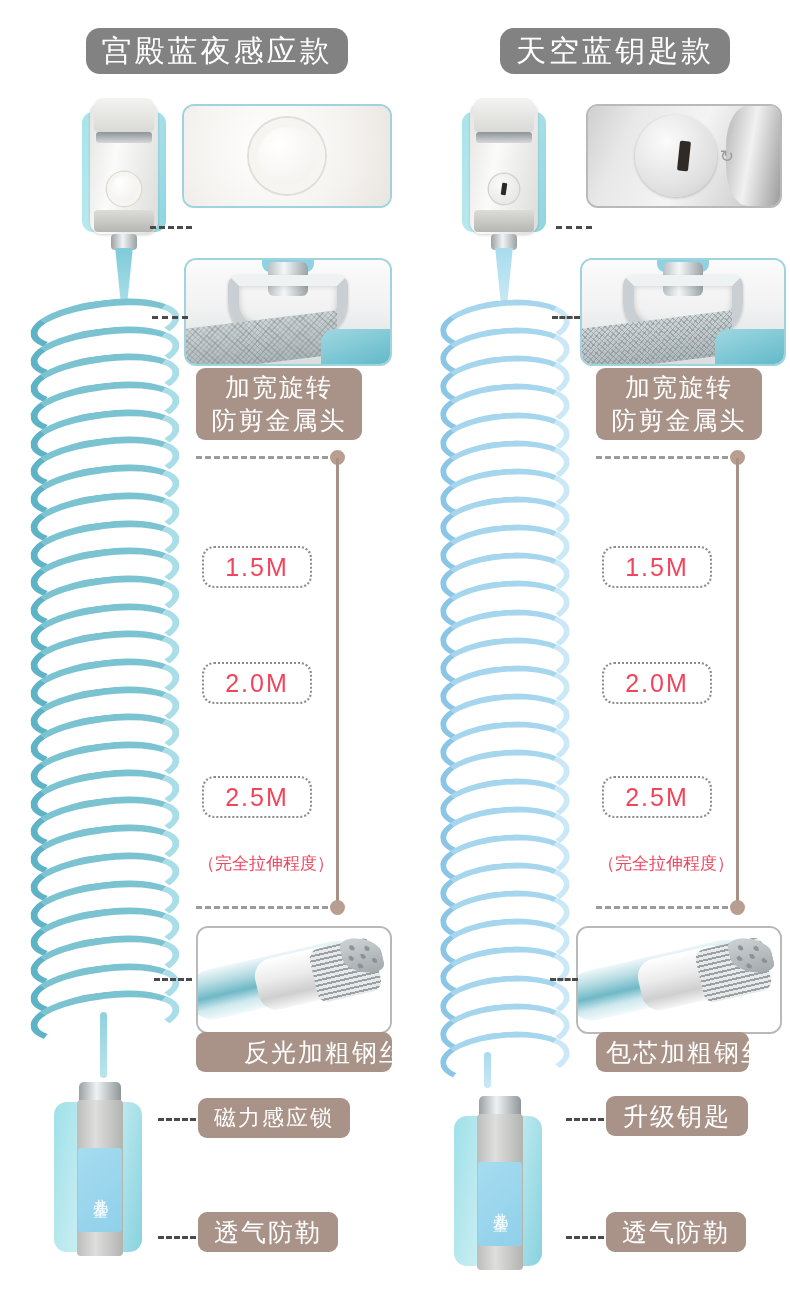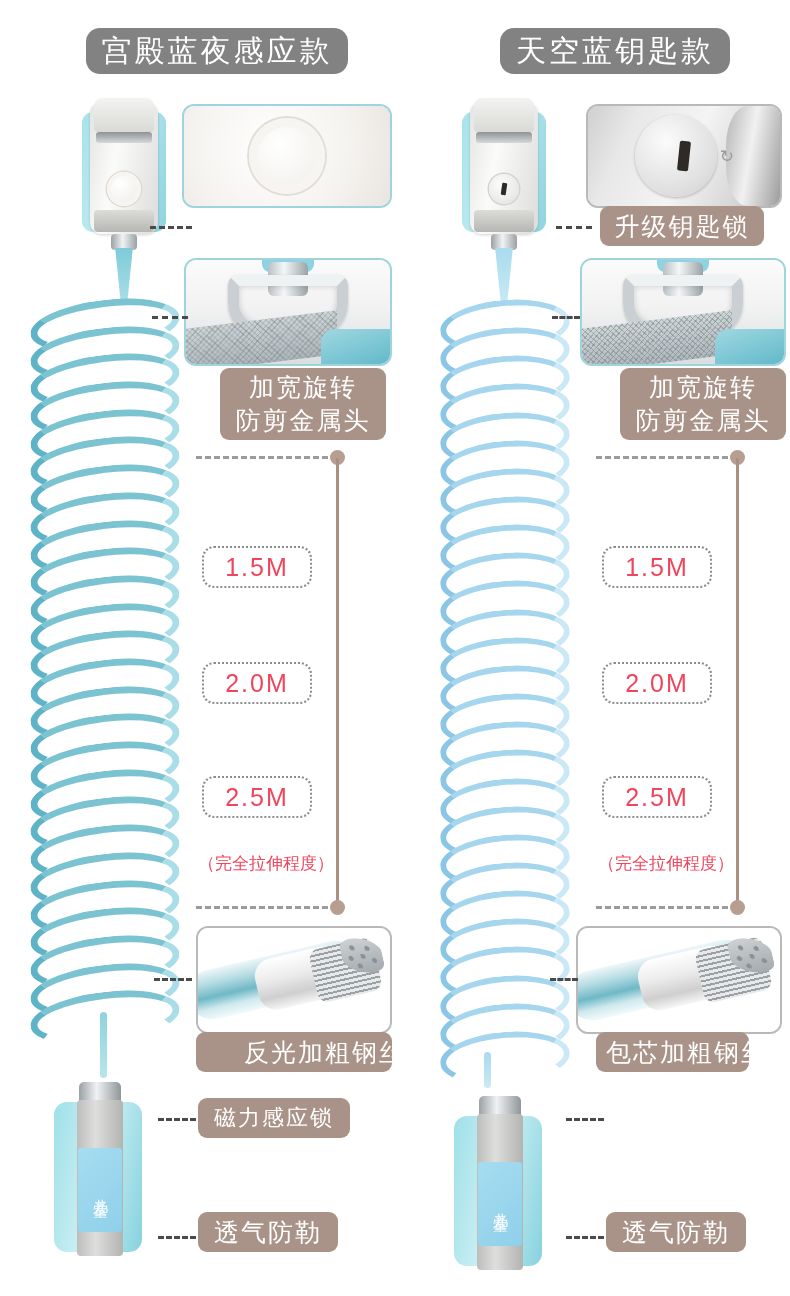--- a/index.html
+++ b/index.html
@@ -34,21 +34,21 @@
     background: #a99287;
     border-radius: 9px;
     color: #ffffff;
     text-align: center;
     font-size: 25px;
     letter-spacing: 2px;
     line-height: 34px;
     padding: 3px 10px;
     white-space: nowrap;
   }
-  .label-pill.two-line { white-space: normal; line-height: 33px; font-size: 25px; margin-left: 24px; }
+  .label-pill.two-line { white-space: normal; line-height: 33px; font-size: 25px; }
   .label-pill .l2 { display: block; }
 
   
   .dash {
     position: absolute;
     height: 0;
     border-top: 3px dashed #4a4a4a;
   }
 
   
@@ -472,21 +472,20 @@
 
   <div class="photo plain" style="left:586px; top:104px; width:196px; height:104px;">
     <div class="keyface">
       <div class="kedge"></div>
       <div class="kdisc"></div>
       <div class="kslot"></div>
       <div class="karrow">↻</div>
     </div>
   </div>
   <div class="dash" style="left:556px; top:226px; width:36px;"></div>
-  <div class="label-pill" style="left:600px; top:206px; width:164px;">升级钥匙锁</div>
 
   <div class="photo" style="left:580px; top:258px; width:206px; height:108px;">
     <div class="claspimg">
       <div class="bluetop"></div>
       <div class="barrel"></div>
       <div class="hook"></div>
       <div class="mesh"></div>
       <div class="teal"></div>
     </div>
   </div>
@@ -512,17 +511,18 @@
       <div class="tube"></div>
       <div class="sheath"></div>
       <div class="strands"></div>
       <div class="tipface"></div>
     </div>
   </div>
   <div class="dash" style="left:550px; top:978px; width:28px;"></div>
   <div class="label-pill" style="left:596px; top:1032px; width:153px;">包芯加粗钢丝</div>
 
   <div class="dash" style="left:566px; top:1118px; width:38px;"></div>
+  <div class="label-pill" style="left:606px; top:1096px; width:142px;">升级钥匙</div>
 
   <div class="dash" style="left:566px; top:1236px; width:38px;"></div>
   <div class="label-pill" style="left:606px; top:1212px; width:140px;">透气防勒</div>
 
 </div>
 
 </body></html>

